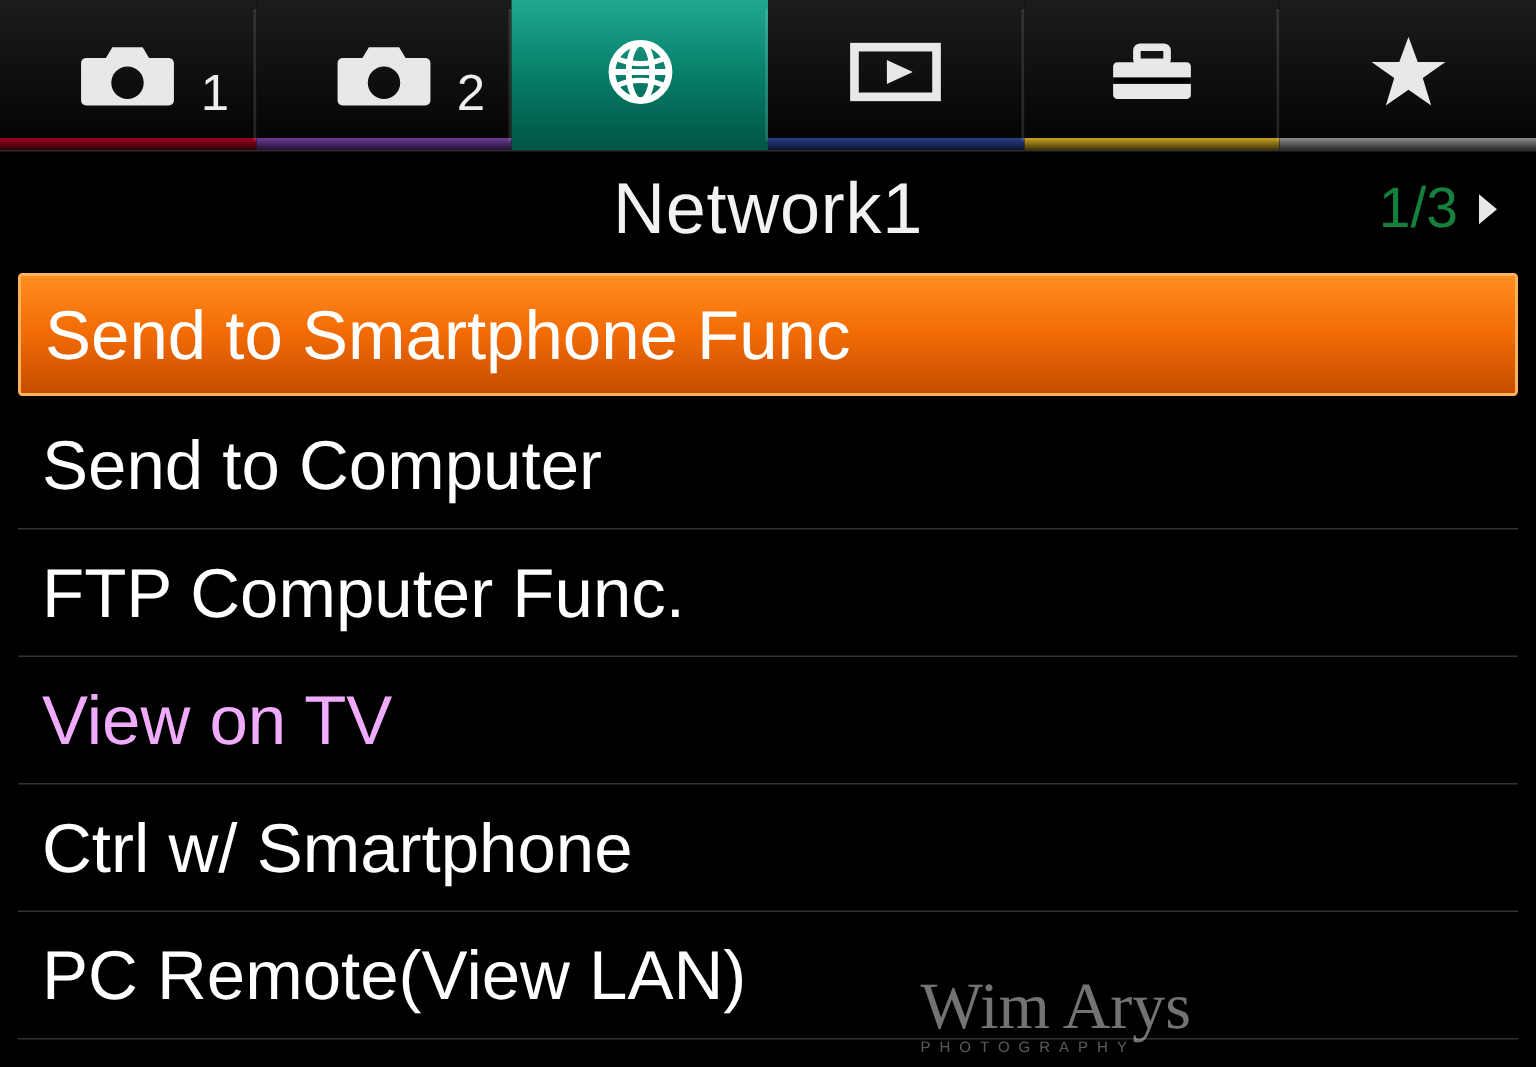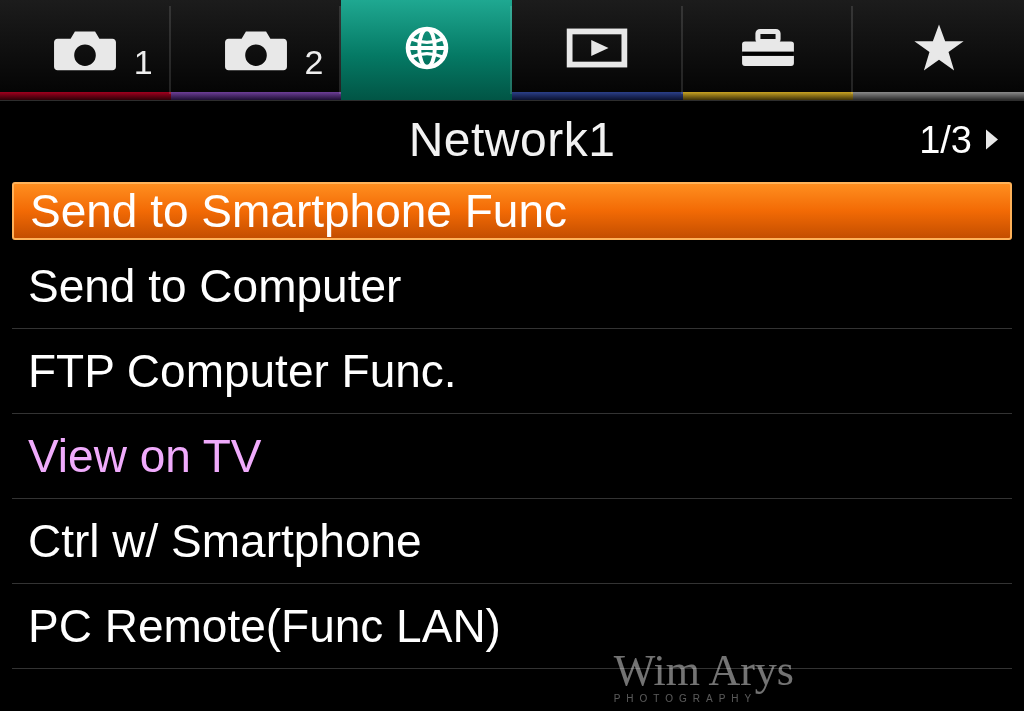--- a/index.html
+++ b/index.html
@@ -71,21 +71,21 @@
   }
   .page-indicator {
     position: absolute;
     right: 26px;
     top: 50%;
     transform: translateY(-50%);
     display: flex;
     align-items: center;
     gap: 14px;
     font-size: 38px;
-    color: #ffffff;
+    color: #15803d;
   }
   .page-indicator .arrow {
     width: 0; height: 0;
     border-top: 10px solid transparent;
     border-bottom: 10px solid transparent;
     border-left: 12px solid #e8e8e8;
   }
 
   
   .menu {
@@ -103,21 +103,21 @@
     white-space: nowrap;
     overflow: hidden;
   }
   .menu-item.disabled { color: #f0abfc; }
   .menu-item.selected {
     background: linear-gradient(to bottom,#ff8e1f 0%,#f26a05 50%,#c44e00 100%);
     border: 2px solid #ffb259;
     border-radius: 3px;
     color: #fff;
     margin: 4px 0;
-    height: 58px;
+    height: 82px;
   }
 
   
   .watermark {
     position: absolute;
     right: 230px;
     bottom: 10px;
     color: rgba(255,255,255,0.45);
     font-family: "Brush Script MT","Segoe Script",cursive;
     font-size: 44px;
@@ -219,20 +219,20 @@
   <div class="menu-item">
     <span>FTP Computer Func.</span>
   </div>
   <div class="menu-item disabled">
     <span>View on TV</span>
   </div>
   <div class="menu-item">
     <span>Ctrl w/ Smartphone</span>
   </div>
   <div class="menu-item">
-    <span>PC Remote(Func LAN)</span>
+    <span>PC Remote(View LAN)</span>
   </div>
 </div>
 
 <div class="watermark">
   <span>Wim Arys</span>
   <small>PHOTOGRAPHY</small>
 </div>
 
 </body></html>

